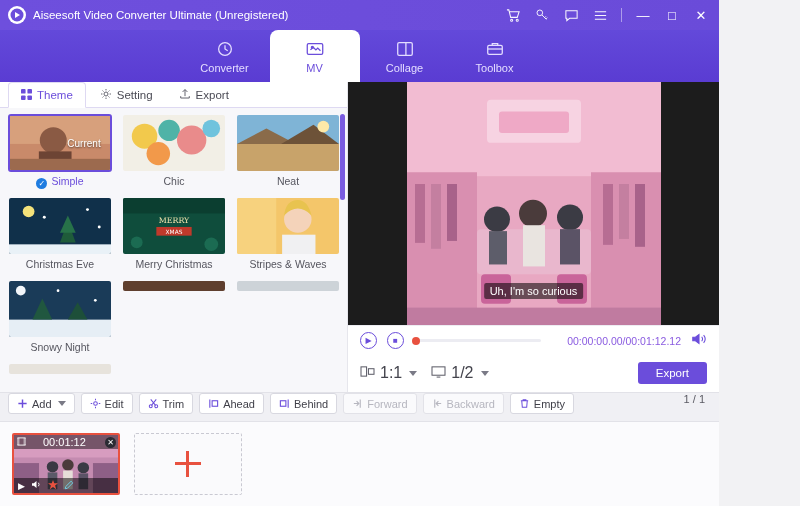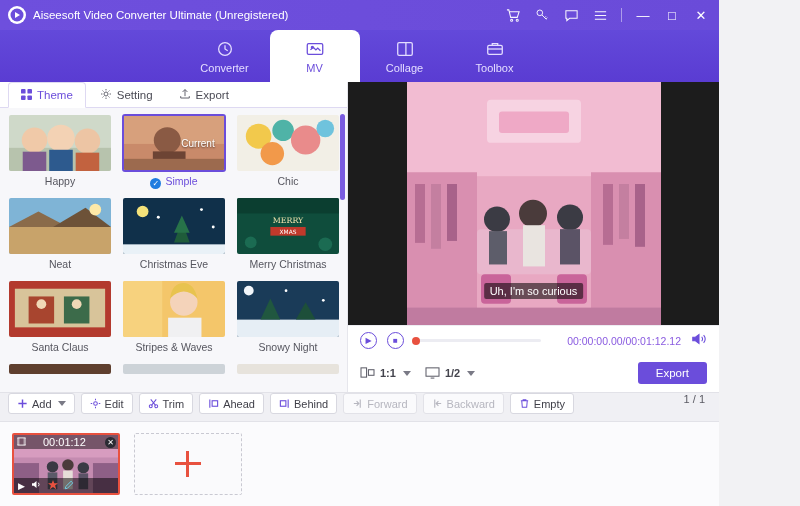--- a/index.html
+++ b/index.html
@@ -277,23 +277,22 @@
   .toolrow {
     height: 38px;
     display: flex;
     align-items: center;
     padding: 0 12px;
     gap: 14px;
     background: #fff;
   }
   .selectbox {
     display: flex; align-items: center; gap: 5px;
-    font-size: 11px;
+    font-size: 16px;
     color: #44444d;
-    font-weight: bold;
   }
   .caret {
     width: 0; height: 0;
     border-left: 4px solid transparent;
     border-right: 4px solid transparent;
     border-top: 5px solid #7a7a86;
     margin-left: 2px;
   }
   .export-btn {
     margin-left: auto;
@@ -522,35 +521,20 @@
                 <path d="M7 9.5V2M4.2 4.6L7 1.8l2.8 2.8M2 9.5v2.2h10V9.5"></path>
               </svg>
             </span>
             <span>Export</span>
           </div>
         </div>
 
         <div class="thumbsarea">
           <div class="grid">
 
-            <div class="themecell">
-              <div class="thumb">
-                <svg class="ph" viewBox="0 0 104 58" preserveAspectRatio="none">
-                  <rect width="104" height="58" fill="#cfd9c9"></rect>
-                  <rect y="34" width="104" height="24" fill="#b7c3ad"></rect>
-                  <circle cx="26" cy="26" r="13" fill="#f0c9a8"></circle>
-                    <circle cx="53" cy="24" r="14" fill="#f3d2b4"></circle>
-                    <circle cx="80" cy="27" r="13" fill="#edc5a4"></circle>
-                  <rect x="14" y="38" width="24" height="20" fill="#7d5a8e"></rect>
-                    <rect x="41" y="36" width="24" height="22" fill="#2d5a8e"></rect>
-                    <rect x="68" y="39" width="24" height="19" fill="#c2623f"></rect>
-                </svg>
-              </div>
-              <div class="tlabel">Happy</div>
-            </div>
 
             <div class="themecell">
               <div class="thumb selected">
                 <svg class="ph" viewBox="0 0 104 58" preserveAspectRatio="none">
                   <rect width="104" height="58" fill="#c98a6a"></rect>
                   <rect width="104" height="30" fill="#d7a07c"></rect>
                   <circle cx="45" cy="26" r="14" fill="#8a5a44"></circle>
                   <rect x="30" y="38" width="34" height="20" fill="#6d4434"></rect>
                   <rect x="0" y="46" width="104" height="12" fill="#9c6a4e"></rect>
                 </svg>
@@ -612,33 +596,20 @@
                   <text x="52" y="26" font-size="8" fill="#f6e6b0" text-anchor="middle" font-family="DejaVu Serif, serif">MERRY</text>
                   <rect x="34" y="30" width="36" height="9" fill="#c0392b"></rect>
                   <text x="52" y="37" font-size="6" fill="#fff" text-anchor="middle" font-family="DejaVu Sans, sans-serif">XMAS</text>
                   <circle cx="14" cy="46" r="6" fill="#1b6b52"></circle>
                     <circle cx="90" cy="48" r="7" fill="#1b6b52"></circle>
                 </svg>
               </div>
               <div class="tlabel">Merry Christmas</div>
             </div>
 
-            <div class="themecell">
-              <div class="thumb">
-                <svg class="ph" viewBox="0 0 104 58" preserveAspectRatio="none">
-                  <rect width="104" height="58" fill="#b33a2e"></rect>
-                  <rect x="6" y="8" width="92" height="40" fill="#d8c49a"></rect>
-                  <rect x="20" y="16" width="26" height="28" fill="#a8452f"></rect>
-                  <rect x="56" y="16" width="26" height="28" fill="#3c6b4a"></rect>
-                  <circle cx="33" cy="24" r="5" fill="#f0d9b6"></circle>
-                  <circle cx="69" cy="24" r="5" fill="#f0d9b6"></circle>
-                </svg>
-              </div>
-              <div class="tlabel">Santa Claus</div>
-            </div>
 
             <div class="themecell">
               <div class="thumb">
                 <svg class="ph" viewBox="0 0 104 58" preserveAspectRatio="none">
                   <rect width="104" height="58" fill="#f4c66a"></rect>
                   <rect x="0" y="0" width="40" height="58" fill="#f7d27e"></rect>
                   <circle cx="62" cy="22" r="14" fill="#f4d3ba"></circle>
                   <path d="M48 18 q14 -14 28 0 q-4 -16 -14 -16 q-12 0 -14 16Z" fill="#e8c34f"></path>
                   <rect x="46" y="38" width="34" height="20" fill="#f0f0f2"></rect>
                 </svg>

